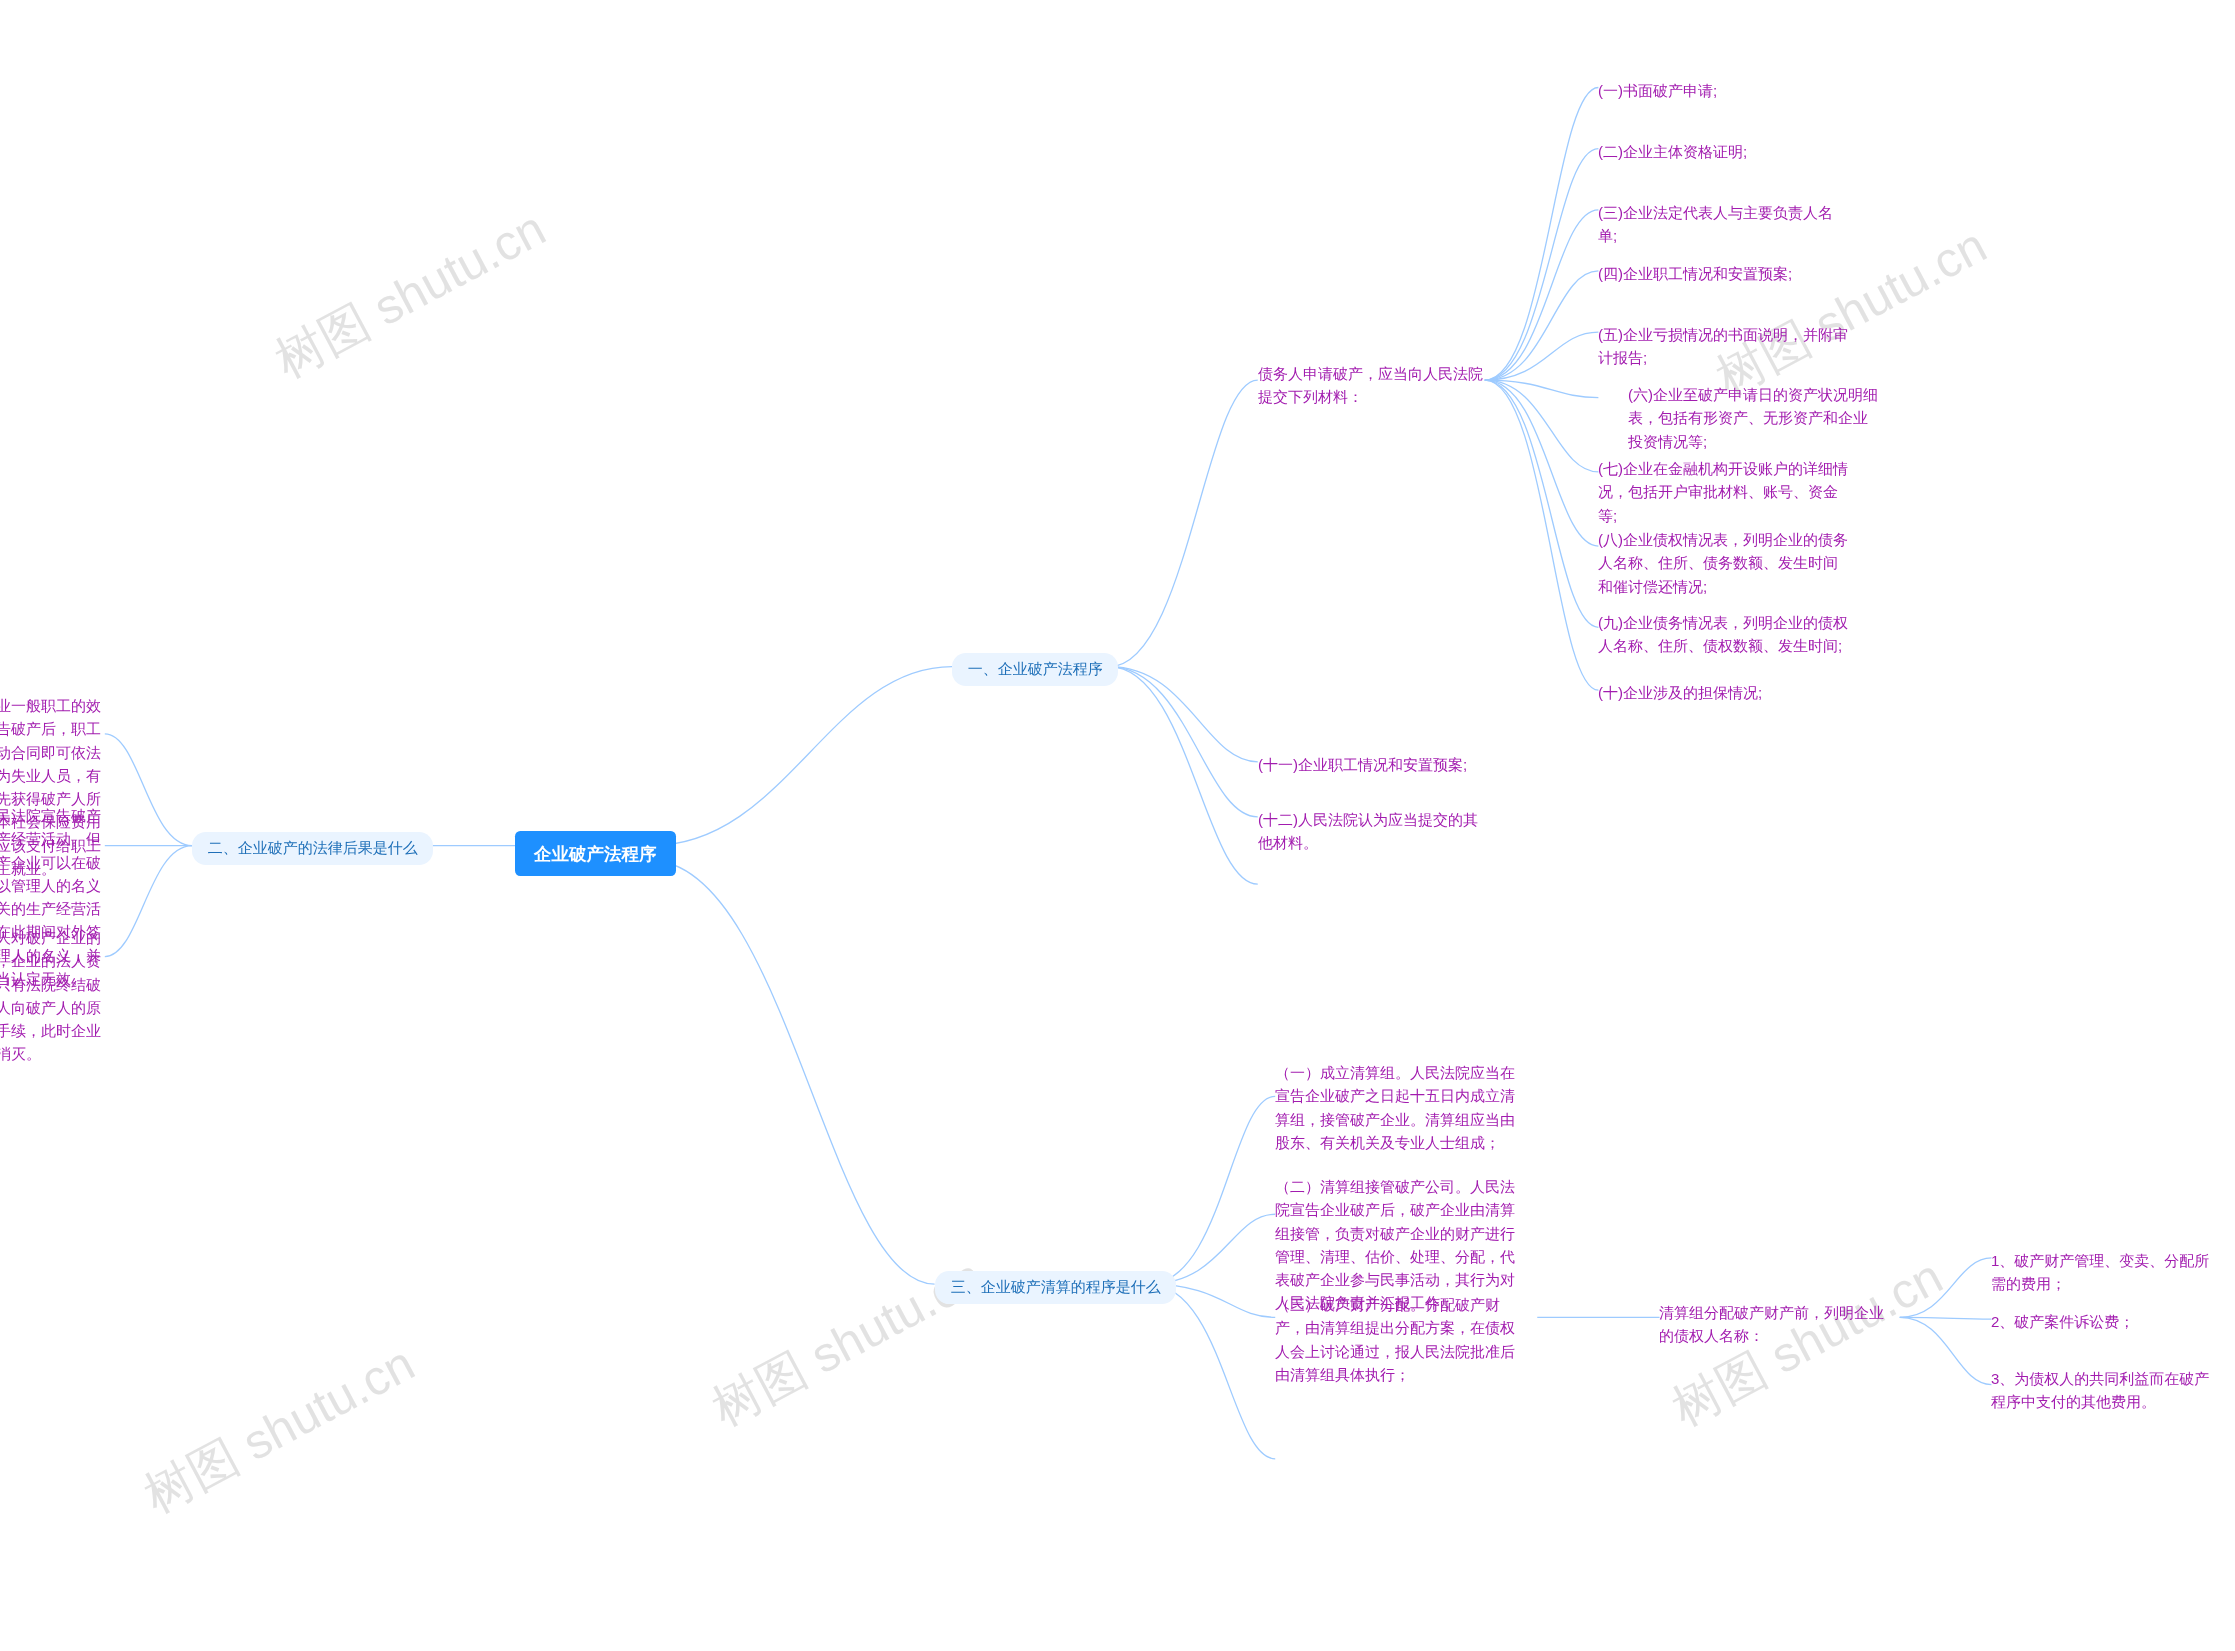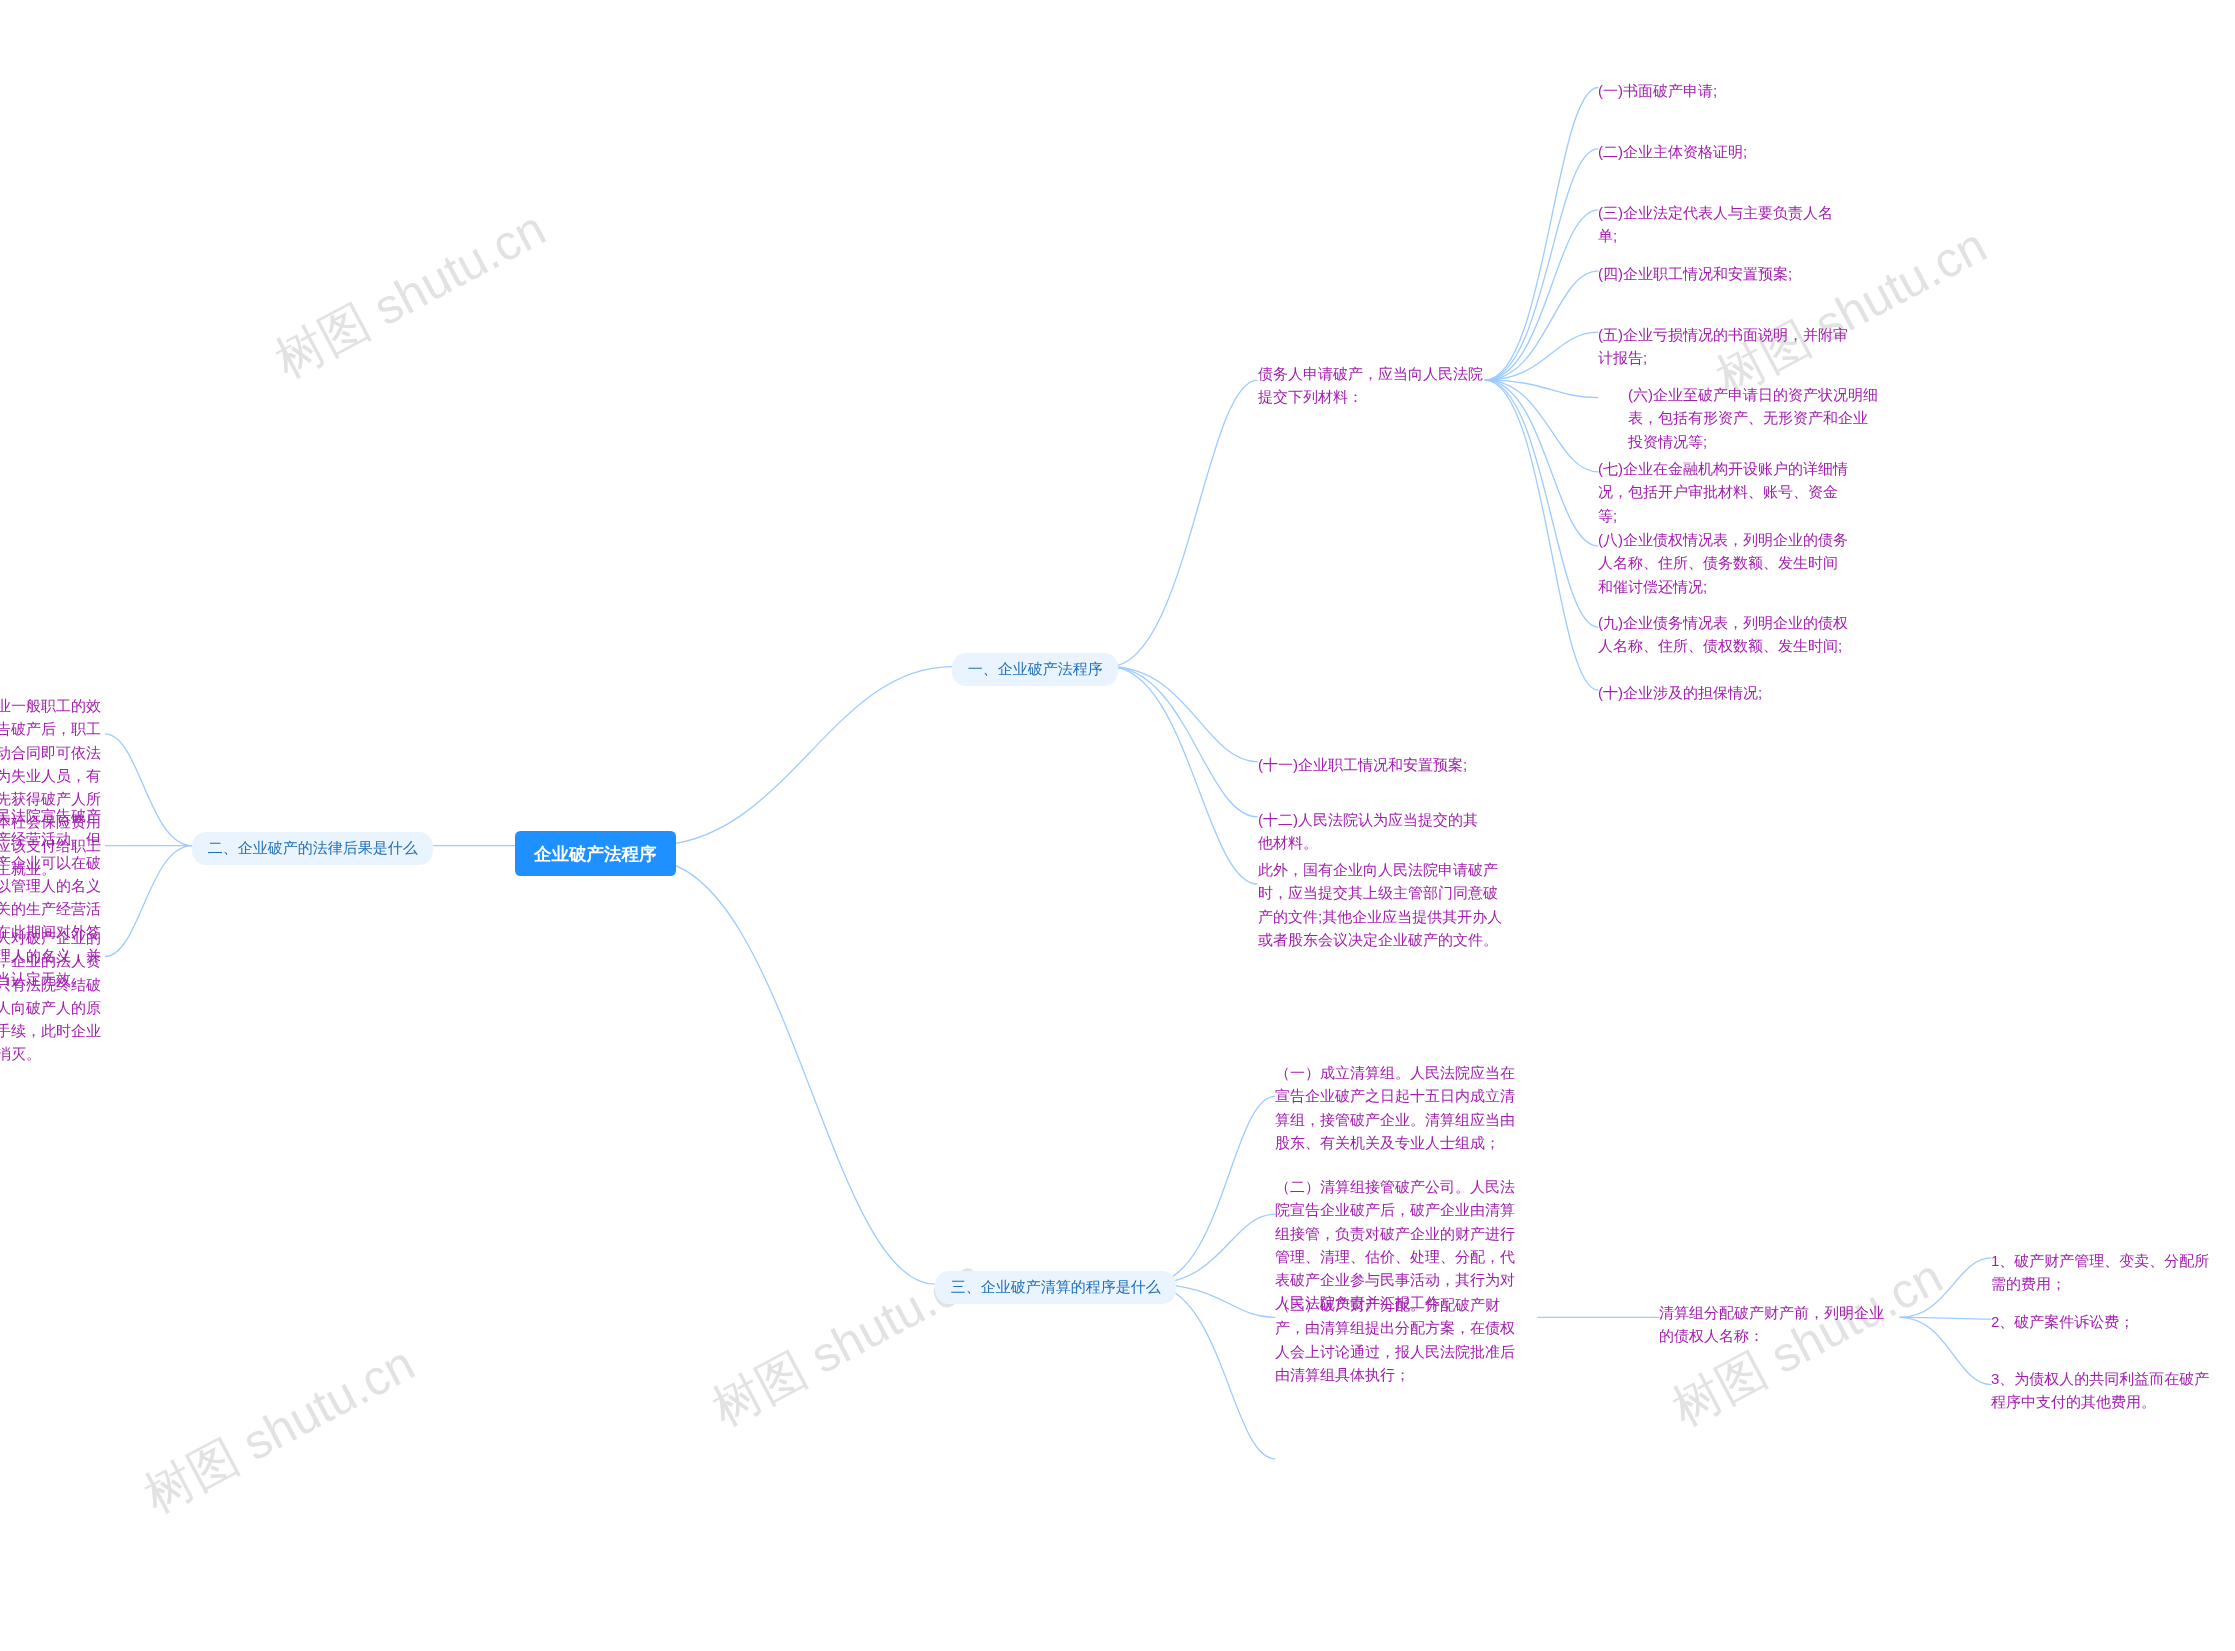--- a/index.html
+++ b/index.html
@@ -79,21 +79,20 @@
   <div class="node leaf leaf-narrow" style="left:1598px;top:262px;">(四)企业职工情况和安置预案;</div>
   <div class="node leaf leaf-narrow" style="left:1598px;top:323px;">(五)企业亏损情况的书面说明，并附审计报告;</div>
   <div class="node leaf leaf-narrow" style="left:1598px;top:383px;margin-left:30px;">(六)企业至破产申请日的资产状况明细表，包括有形资产、无形资产和企业投资情况等;</div>
   <div class="node leaf leaf-narrow" style="left:1598px;top:457px;">(七)企业在金融机构开设账户的详细情况，包括开户审批材料、账号、资金等;</div>
   <div class="node leaf leaf-narrow" style="left:1598px;top:528px;">(八)企业债权情况表，列明企业的债务人名称、住所、债务数额、发生时间和催讨偿还情况;</div>
   <div class="node leaf leaf-narrow" style="left:1598px;top:611px;">(九)企业债务情况表，列明企业的债权人名称、住所、债权数额、发生时间;</div>
   <div class="node leaf leaf-narrow" style="left:1598px;top:681px;">(十)企业涉及的担保情况;</div>
 
   <div class="node leaf" style="left:1258px;top:753px;">(十一)企业职工情况和安置预案;</div>
   <div class="node leaf" style="left:1258px;top:808px;">(十二)人民法院认为应当提交的其他材料。</div>
-  <div class="node leaf leaf-narrow" style="left:1258px;top:858px;">此外，国有企业向人民法院申请破产时，应当提交其上级主管部门同意破产的文件;其他企业应当提供其开办人或者股东会议决定企业破产的文件。</div>
 
   <div class="node branch-node" style="left:192px;top:832px;">二、企业破产的法律后果是什么</div>
   <div class="node leaf" style="left:103px;top:694px;text-align:left;transform:translateX(-100%);max-width:227px;">破产宣告对破产企业一般职工的效力，是指企业被宣告破产后，职工原与企业订立的劳动合同即可依法宣告解除，职工成为失业人员，有权依据的规定，优先获得破产人所欠职工的工资和基本社会保险费用以及法律法规规定应该支付给职工的补偿金后重新自主就业。</div>
   <div class="node leaf" style="left:103px;top:804px;text-align:left;transform:translateX(-100%);max-width:227px;">破产企业应当自人民法院宣告破产裁定之日起停止生产经营活动。但经管理人允许，破产企业可以在破产程序终结之前，以管理人的名义从事与清算工作相关的生产经营活动。如果破产企业在此期间对外签订合同，并非以管理人的名义，并且与清算无关，应当认定无效。</div>
   <div class="node leaf" style="left:103px;top:926px;text-align:left;transform:translateX(-100%);max-width:227px;">破产宣告后，管理人对破产企业的财产进行变价分配，企业的法人资格并不立即消灭，只有法院终结破产程序之后，管理人向破产人的原登记机关办理注销手续，此时企业的法人资格才正式消灭。</div>
 
   <div class="node branch-node" style="left:935px;top:1271px;">三、企业破产清算的程序是什么</div>
   <div class="node leaf leaf-narrow" style="left:1275px;top:1061px;">（一）成立清算组。人民法院应当在宣告企业破产之日起十五日内成立清算组，接管破产企业。清算组应当由股东、有关机关及专业人士组成；</div>
   <div class="node leaf leaf-narrow" style="left:1275px;top:1175px;">（二）清算组接管破产公司。人民法院宣告企业破产后，破产企业由清算组接管，负责对破产企业的财产进行管理、清理、估价、处理、分配，代表破产企业参与民事活动，其行为对人民法院负责并汇报工作；</div>
   <div class="node leaf leaf-narrow" style="left:1275px;top:1293px;">（三）破产财产分配。分配破产财产，由清算组提出分配方案，在债权人会上讨论通过，报人民法院批准后由清算组具体执行；</div>

